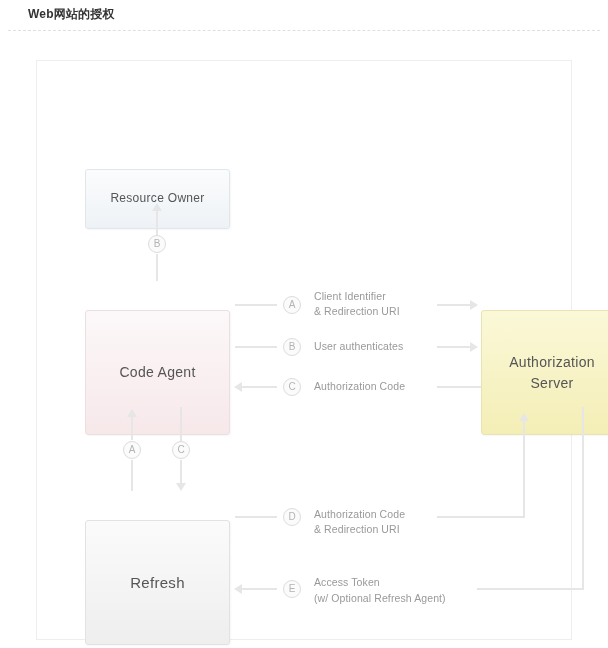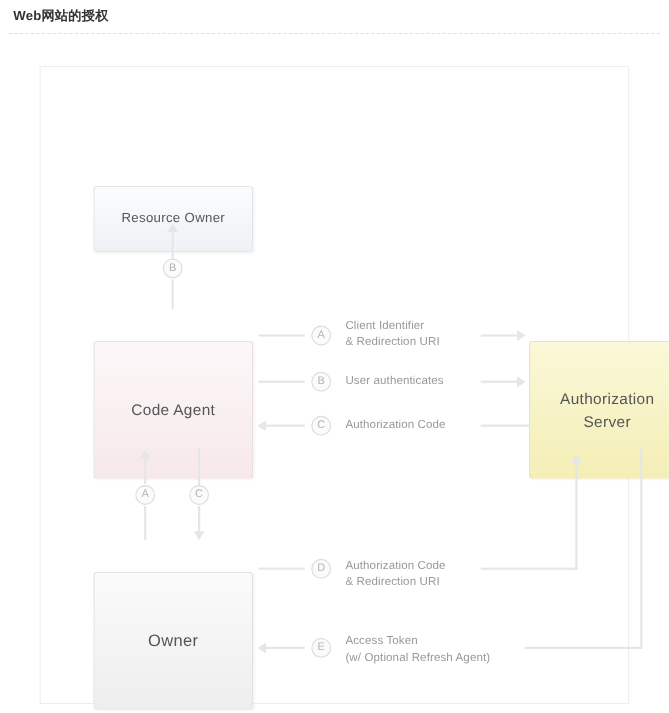--- a/index.html
+++ b/index.html
@@ -18,21 +18,21 @@
   
   #page-header {
     position: absolute;
     left: 0;
     top: 0;
     width: 608px;
     height: 32px;
   }
   #page-title {
     position: absolute;
-    left: 12px;
+    left: 28px;
     top: 6px;
     font-size: 12px;
     font-weight: bold;
     color: #333333;
     letter-spacing: 0.2px;
     white-space: nowrap;
   }
   #header-divider {
     position: absolute;
     left: 8px;
@@ -187,21 +187,21 @@
 
   <div class="node" id="node-resource-owner">
     <span class="node-label">Resource Owner</span>
   </div>
 
   <div class="node" id="node-user-agent">
     <span class="node-label">Code Agent</span>
   </div>
 
   <div class="node" id="node-client">
-    <span class="node-label">Owner</span>
+    <span class="node-label">Refresh</span>
   </div>
 
   <div class="node" id="node-authorization-server">
     <span class="node-label" id="auth-server-label">Authorization<br>Server</span>
   </div>
 
   <div class="vline" style="left:119px; top:149px; height:26px;"></div>
   <div class="arrow arrow-up" style="left:115px; top:142px;"></div>
   <div class="step-badge" style="left:111px; top:174px;">B</div>
   <div class="vline" style="left:119px; top:193px; height:27px;"></div>

